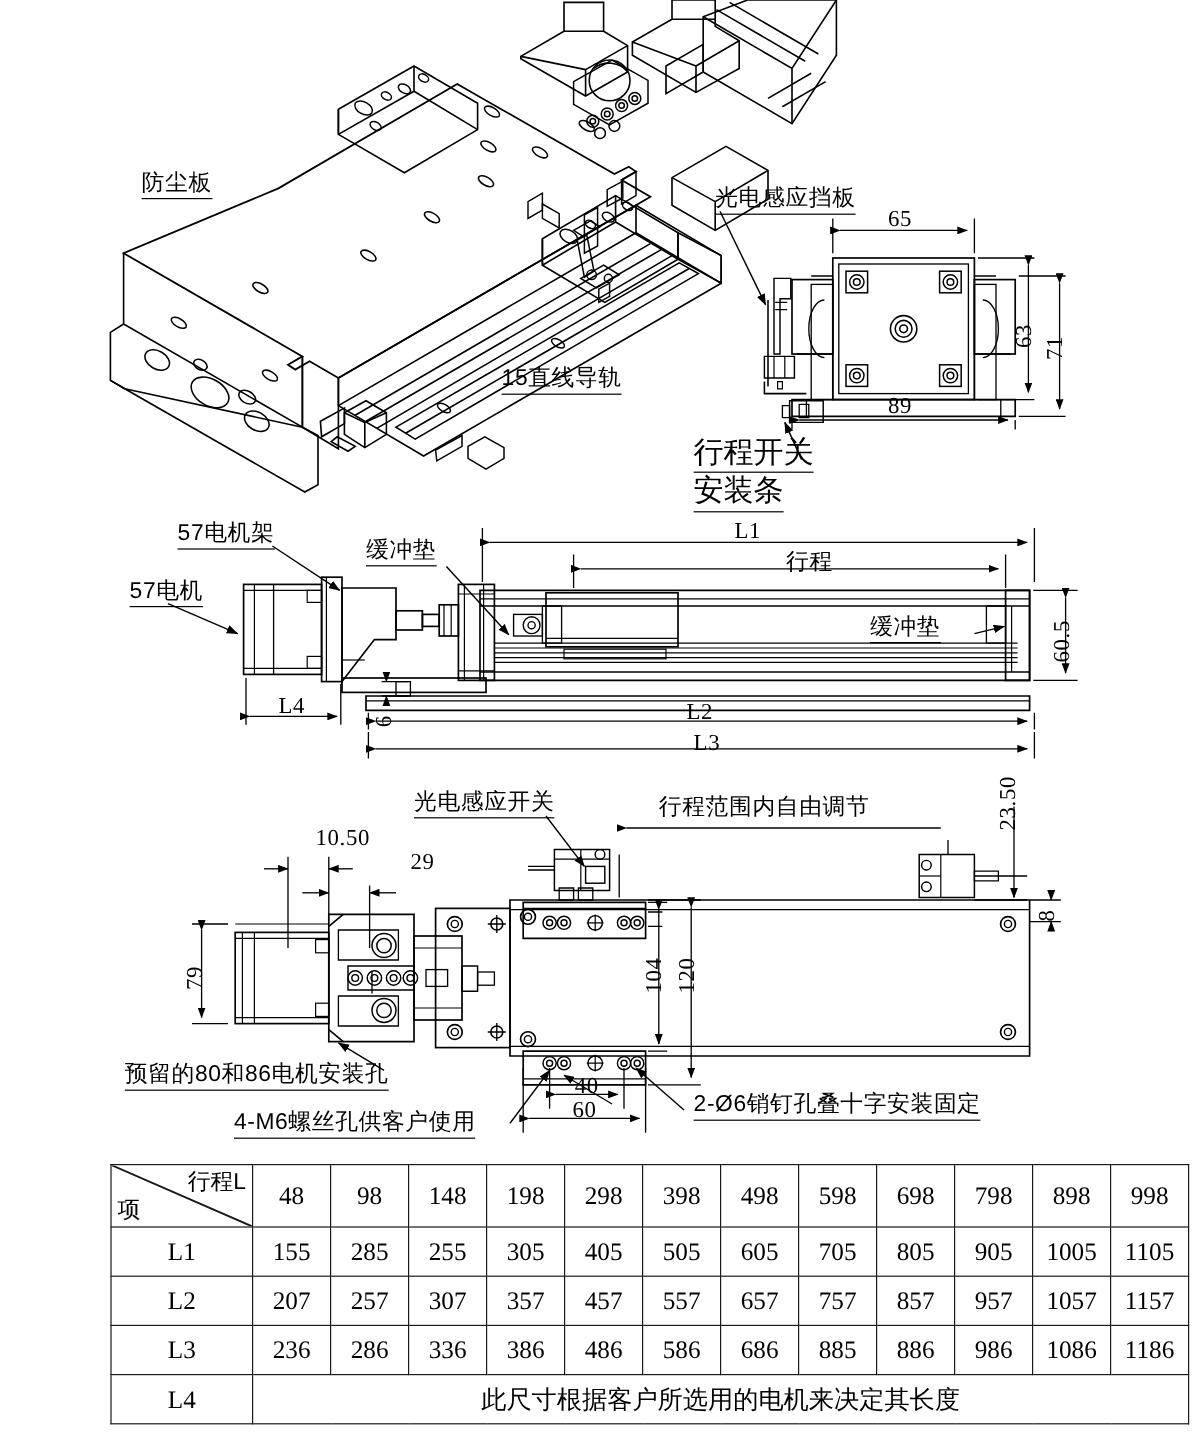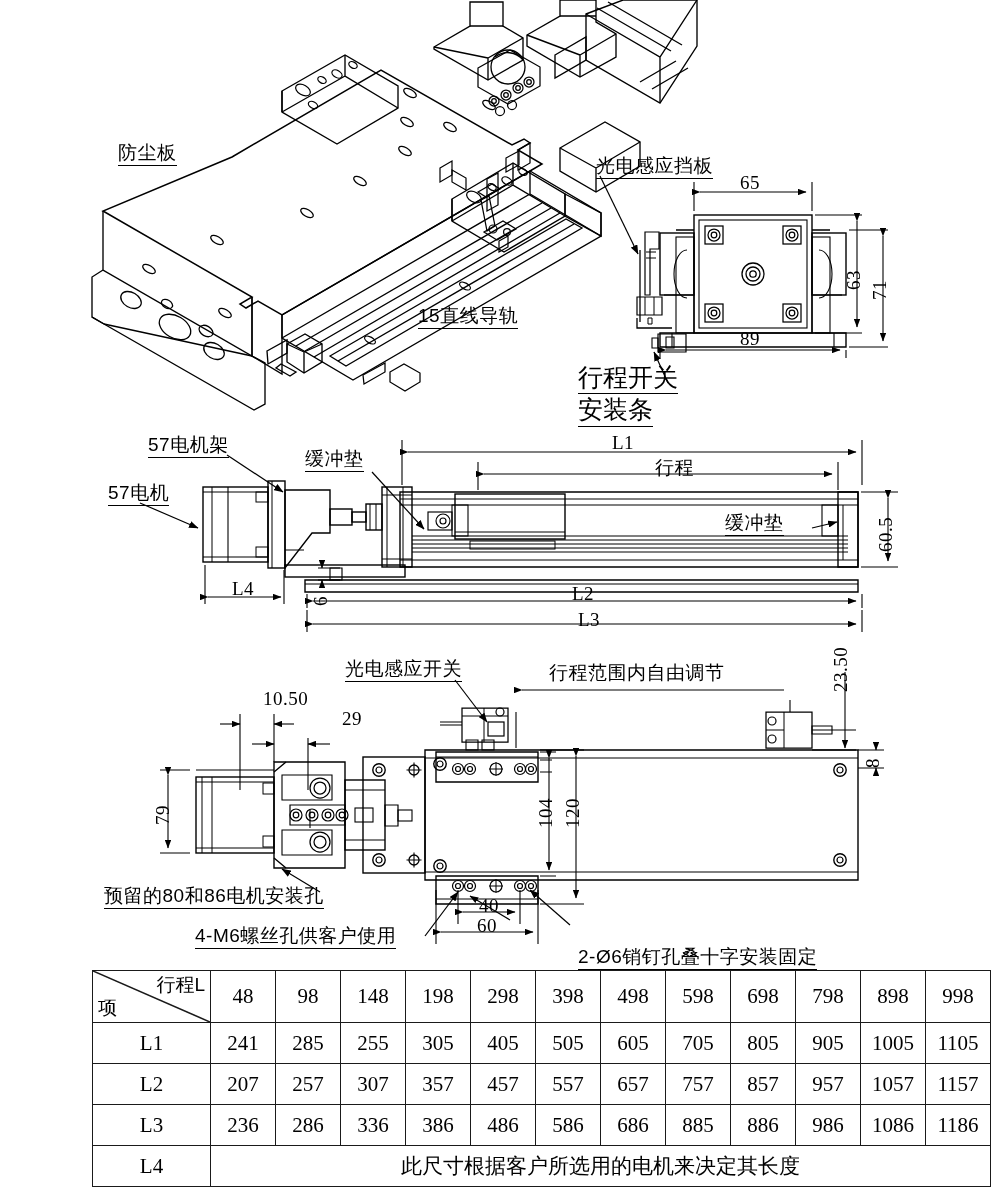--- a/index.html
+++ b/index.html
@@ -534,21 +534,21 @@
 <div class="dim" style="left:572px; top:583px;">L2</div>
 <div class="dim" style="left:578px; top:609px;">L3</div>
 <div class="dim" style="left:232px; top:578px;">L4</div>
 <div class="dim vert" style="left:310px; top:606px;">6</div>
 <div class="dim vert" style="left:875px; top:552px;">60.5</div>
 
 <div class="lbl" style="left:345px; top:658px;">光电感应开关</div>
 <div class="lbl nb" style="left:549px; top:662px;">行程范围内自由调节</div>
 <div class="lbl" style="left:104px; top:885px;">预留的80和86电机安装孔</div>
 <div class="lbl" style="left:195px; top:925px;">4-M6螺丝孔供客户使用</div>
-<div class="lbl" style="left:578px; top:910px;margin-top:36px;">2-Ø6销钉孔叠十字安装固定</div>
+<div class="lbl" style="left:578px; top:910px;">2-Ø6销钉孔叠十字安装固定</div>
 <div class="dim" style="left:263px; top:688px;">10.50</div>
 <div class="dim" style="left:342px; top:708px;">29</div>
 <div class="dim vert" style="left:152px; top:825px;">79</div>
 <div class="dim vert" style="left:535px; top:828px;">104</div>
 <div class="dim vert" style="left:562px; top:828px;">120</div>
 <div class="dim vert" style="left:830px; top:692px;">23.50</div>
 <div class="dim vert" style="left:862px; top:768px;">8</div>
 <div class="dim" style="left:479px; top:895px;">40</div>
 <div class="dim" style="left:477px; top:915px;">60</div>
 
@@ -572,21 +572,21 @@
           <th class="cN">598</th>
           <th class="cN">698</th>
           <th class="cN">798</th>
           <th class="cN">898</th>
           <th class="cN">998</th>
         </tr>
   </thead>
   <tbody>
         <tr>
           <td class="c0">L1</td>
-          <td class="cN">241</td>
+          <td class="cN">155</td>
           <td class="cN">285</td>
           <td class="cN">255</td>
           <td class="cN">305</td>
           <td class="cN">405</td>
           <td class="cN">505</td>
           <td class="cN">605</td>
           <td class="cN">705</td>
           <td class="cN">805</td>
           <td class="cN">905</td>
           <td class="cN">1005</td>

